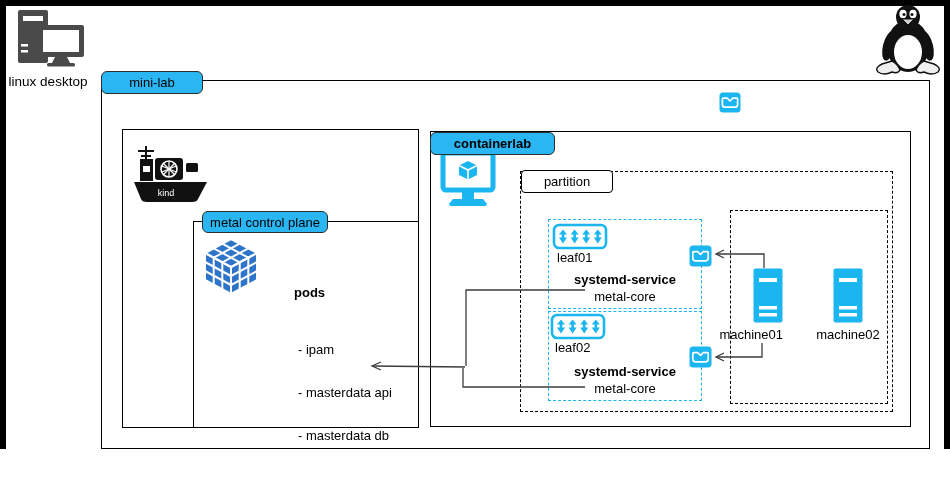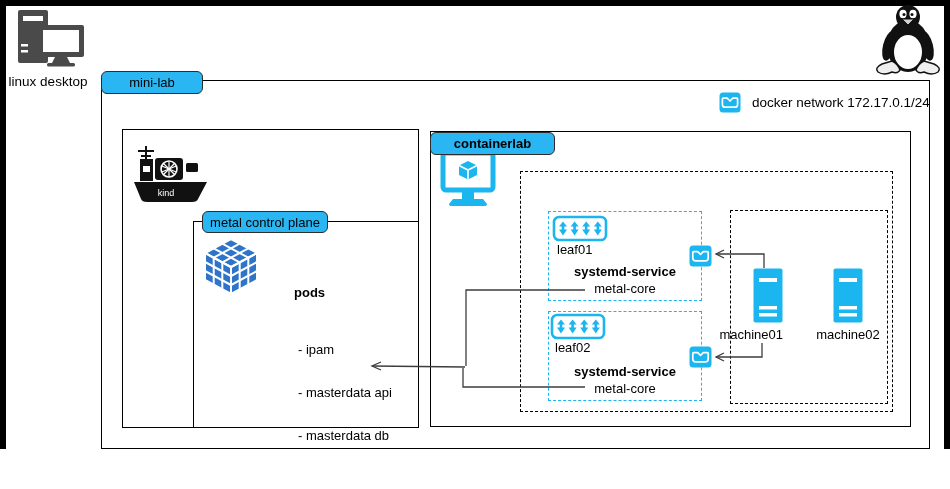--- a/index.html
+++ b/index.html
@@ -64,21 +64,20 @@
   <div class="tab" style="left:101px;top:71px;width:100px;height:21px;">
     <span>mini-lab</span>
   </div>
 
   <div class="abs icon" style="left:719px;top:92px;width:22px;height:21px;">
     <svg width="22" height="21" viewBox="0 0 22 21">
       <rect x="0.5" y="0.5" width="21" height="20" rx="3.5" fill="#1bb5f0"></rect>
       <path d="M4.2,6.2 L8.2,6.2 L11,9 L13.8,6.2 L17.8,6.2 Q18.6,6.2 18.6,7 L18.6,12.4 Q18.6,15.2 15.8,15.2 L6.2,15.2 Q3.4,15.2 3.4,12.4 L3.4,7 Q3.4,6.2 4.2,6.2 Z" fill="none" stroke="#fff" stroke-width="1.7" stroke-linejoin="round"></path>
     </svg>
   </div>
-  <div class="txt" style="left:752px;top:95px;font-size:13.5px;">docker network 172.17.0.1/24</div>
 
   <div class="box" style="left:122px;top:129px;width:295px;height:297px;"></div>
 
   <div class="abs icon" style="left:131px;top:145px;width:80px;height:58px;">
     <svg width="80" height="58" viewBox="0 0 80 58">
       <line x1="15" y1="1" x2="15" y2="16" stroke="#111" stroke-width="2"></line>
       <line x1="7" y1="6" x2="23" y2="6" stroke="#111" stroke-width="2"></line>
       <line x1="10" y1="11" x2="20" y2="11" stroke="#111" stroke-width="2"></line>
       <rect x="9" y="14" width="13" height="22" fill="#111"></rect>
       <rect x="12" y="21" width="7" height="6" fill="#fff"></rect>
@@ -151,24 +150,27 @@
         <polygon points="0,-9 9,-4.5 9,5 0,9.5 -9,5 -9,-4.5" fill="#1bb5f0"></polygon>
         <polyline points="-9,-4.5 0,0 9,-4.5" fill="none" stroke="#fff" stroke-width="1.6"></polyline>
         <line x1="0" y1="0" x2="0" y2="9.5" stroke="#fff" stroke-width="1.6"></line>
       </g>
       <rect x="22" y="40" width="12" height="9" fill="#1bb5f0"></rect>
       <path d="M13,49 L43,49 L47,54 Q47,56 44,56 L12,56 Q9,56 9,54 Z" fill="#1bb5f0"></path>
     </svg>
   </div>
 
   <div class="box dashed" style="left:520px;top:171px;width:371px;height:239px;"></div>
+  <div class="plabel" style="left:521px;top:170px;width:90px;height:21px;">
+    <span>partition</span>
+  </div>
 
   <div class="box dashed" style="left:730px;top:210px;width:156px;height:192px;"></div>
 
-  <div class="box cyandash" style="left:548px;top:211px;width:152px;height:88px;">
+  <div class="box cyandash" style="left:548px;top:219px;width:152px;height:88px;">
     <div class="abs icon" style="left:3px;top:3px;">
       <svg width="56" height="27" viewBox="0 0 56 27">
         <rect x="2" y="2" width="52" height="23" rx="5" fill="#fff" stroke="#1bb5f0" stroke-width="2.6"></rect>
         <g fill="#1bb5f0">
           <g transform="translate(11,13.5)">
               <polygon points="0,-7 4,-2 1.3,-2 1.3,1 4,1 0,7 -4,1 -1.3,1 -1.3,-2 -4,-2"></polygon>
             </g>
           <g transform="translate(22.6,13.5)">
               <polygon points="0,-7 4,-2 1.3,-2 1.3,1 4,1 0,7 -4,1 -1.3,1 -1.3,-2 -4,-2"></polygon>
             </g>

